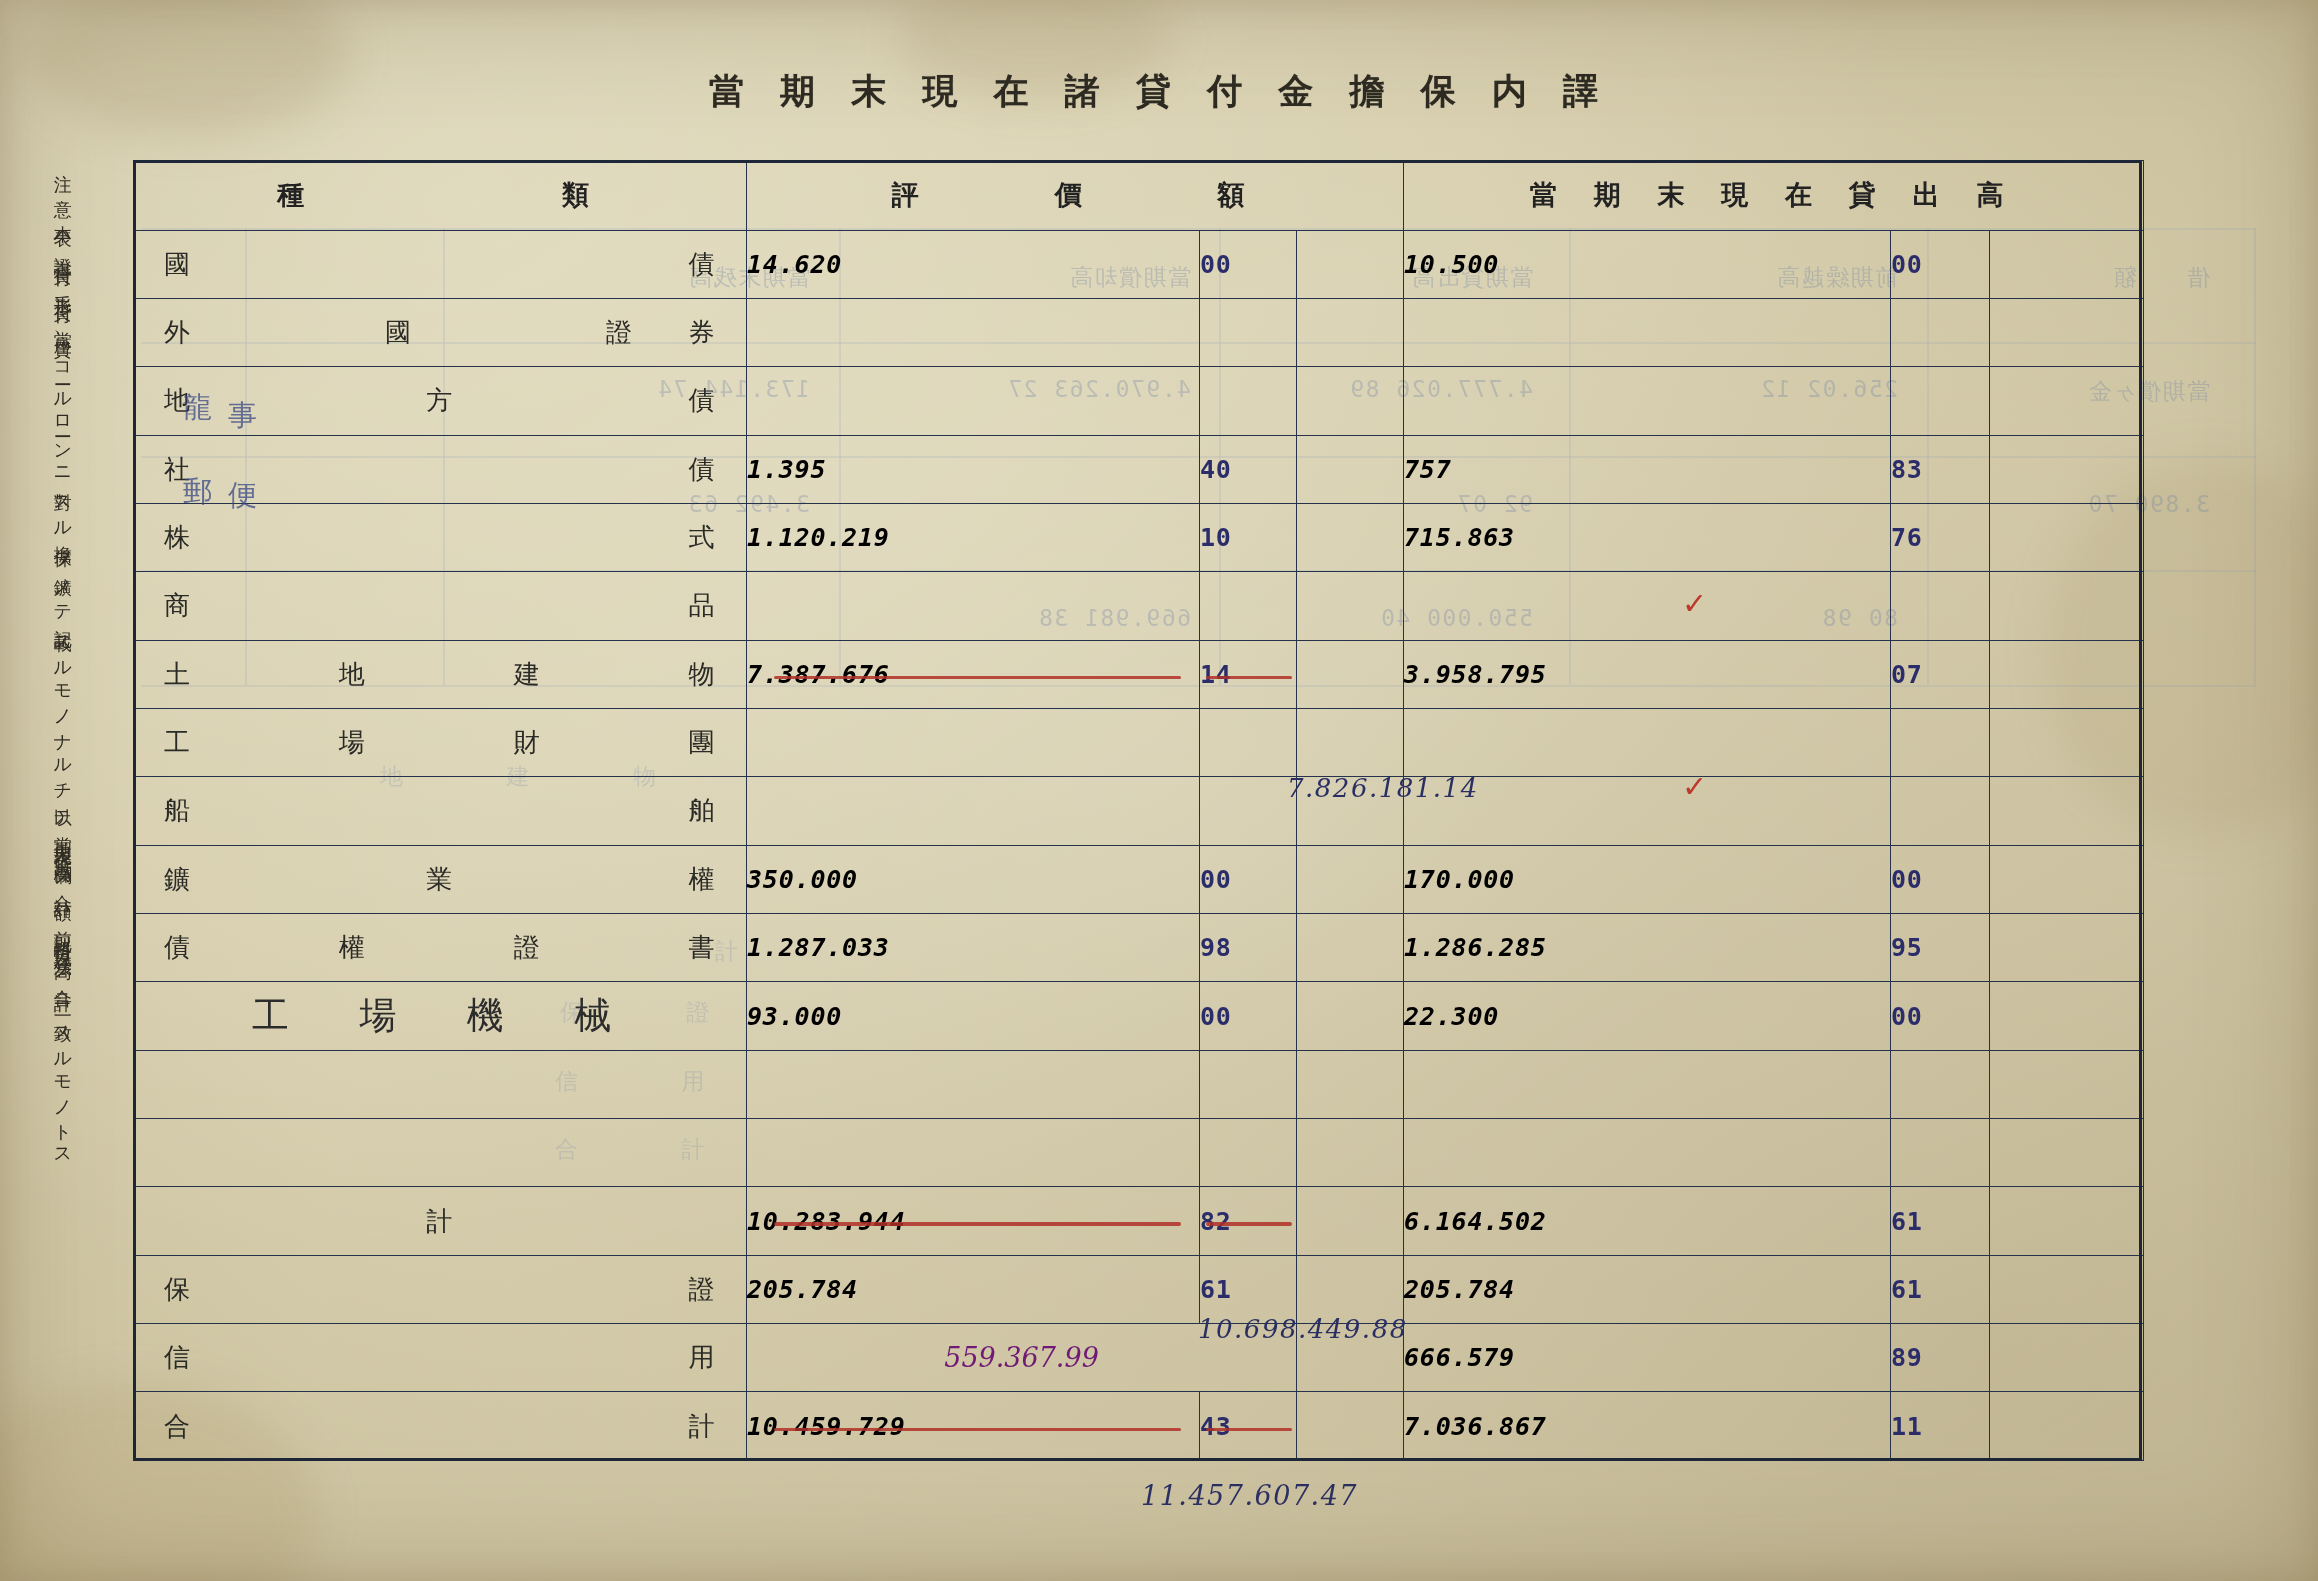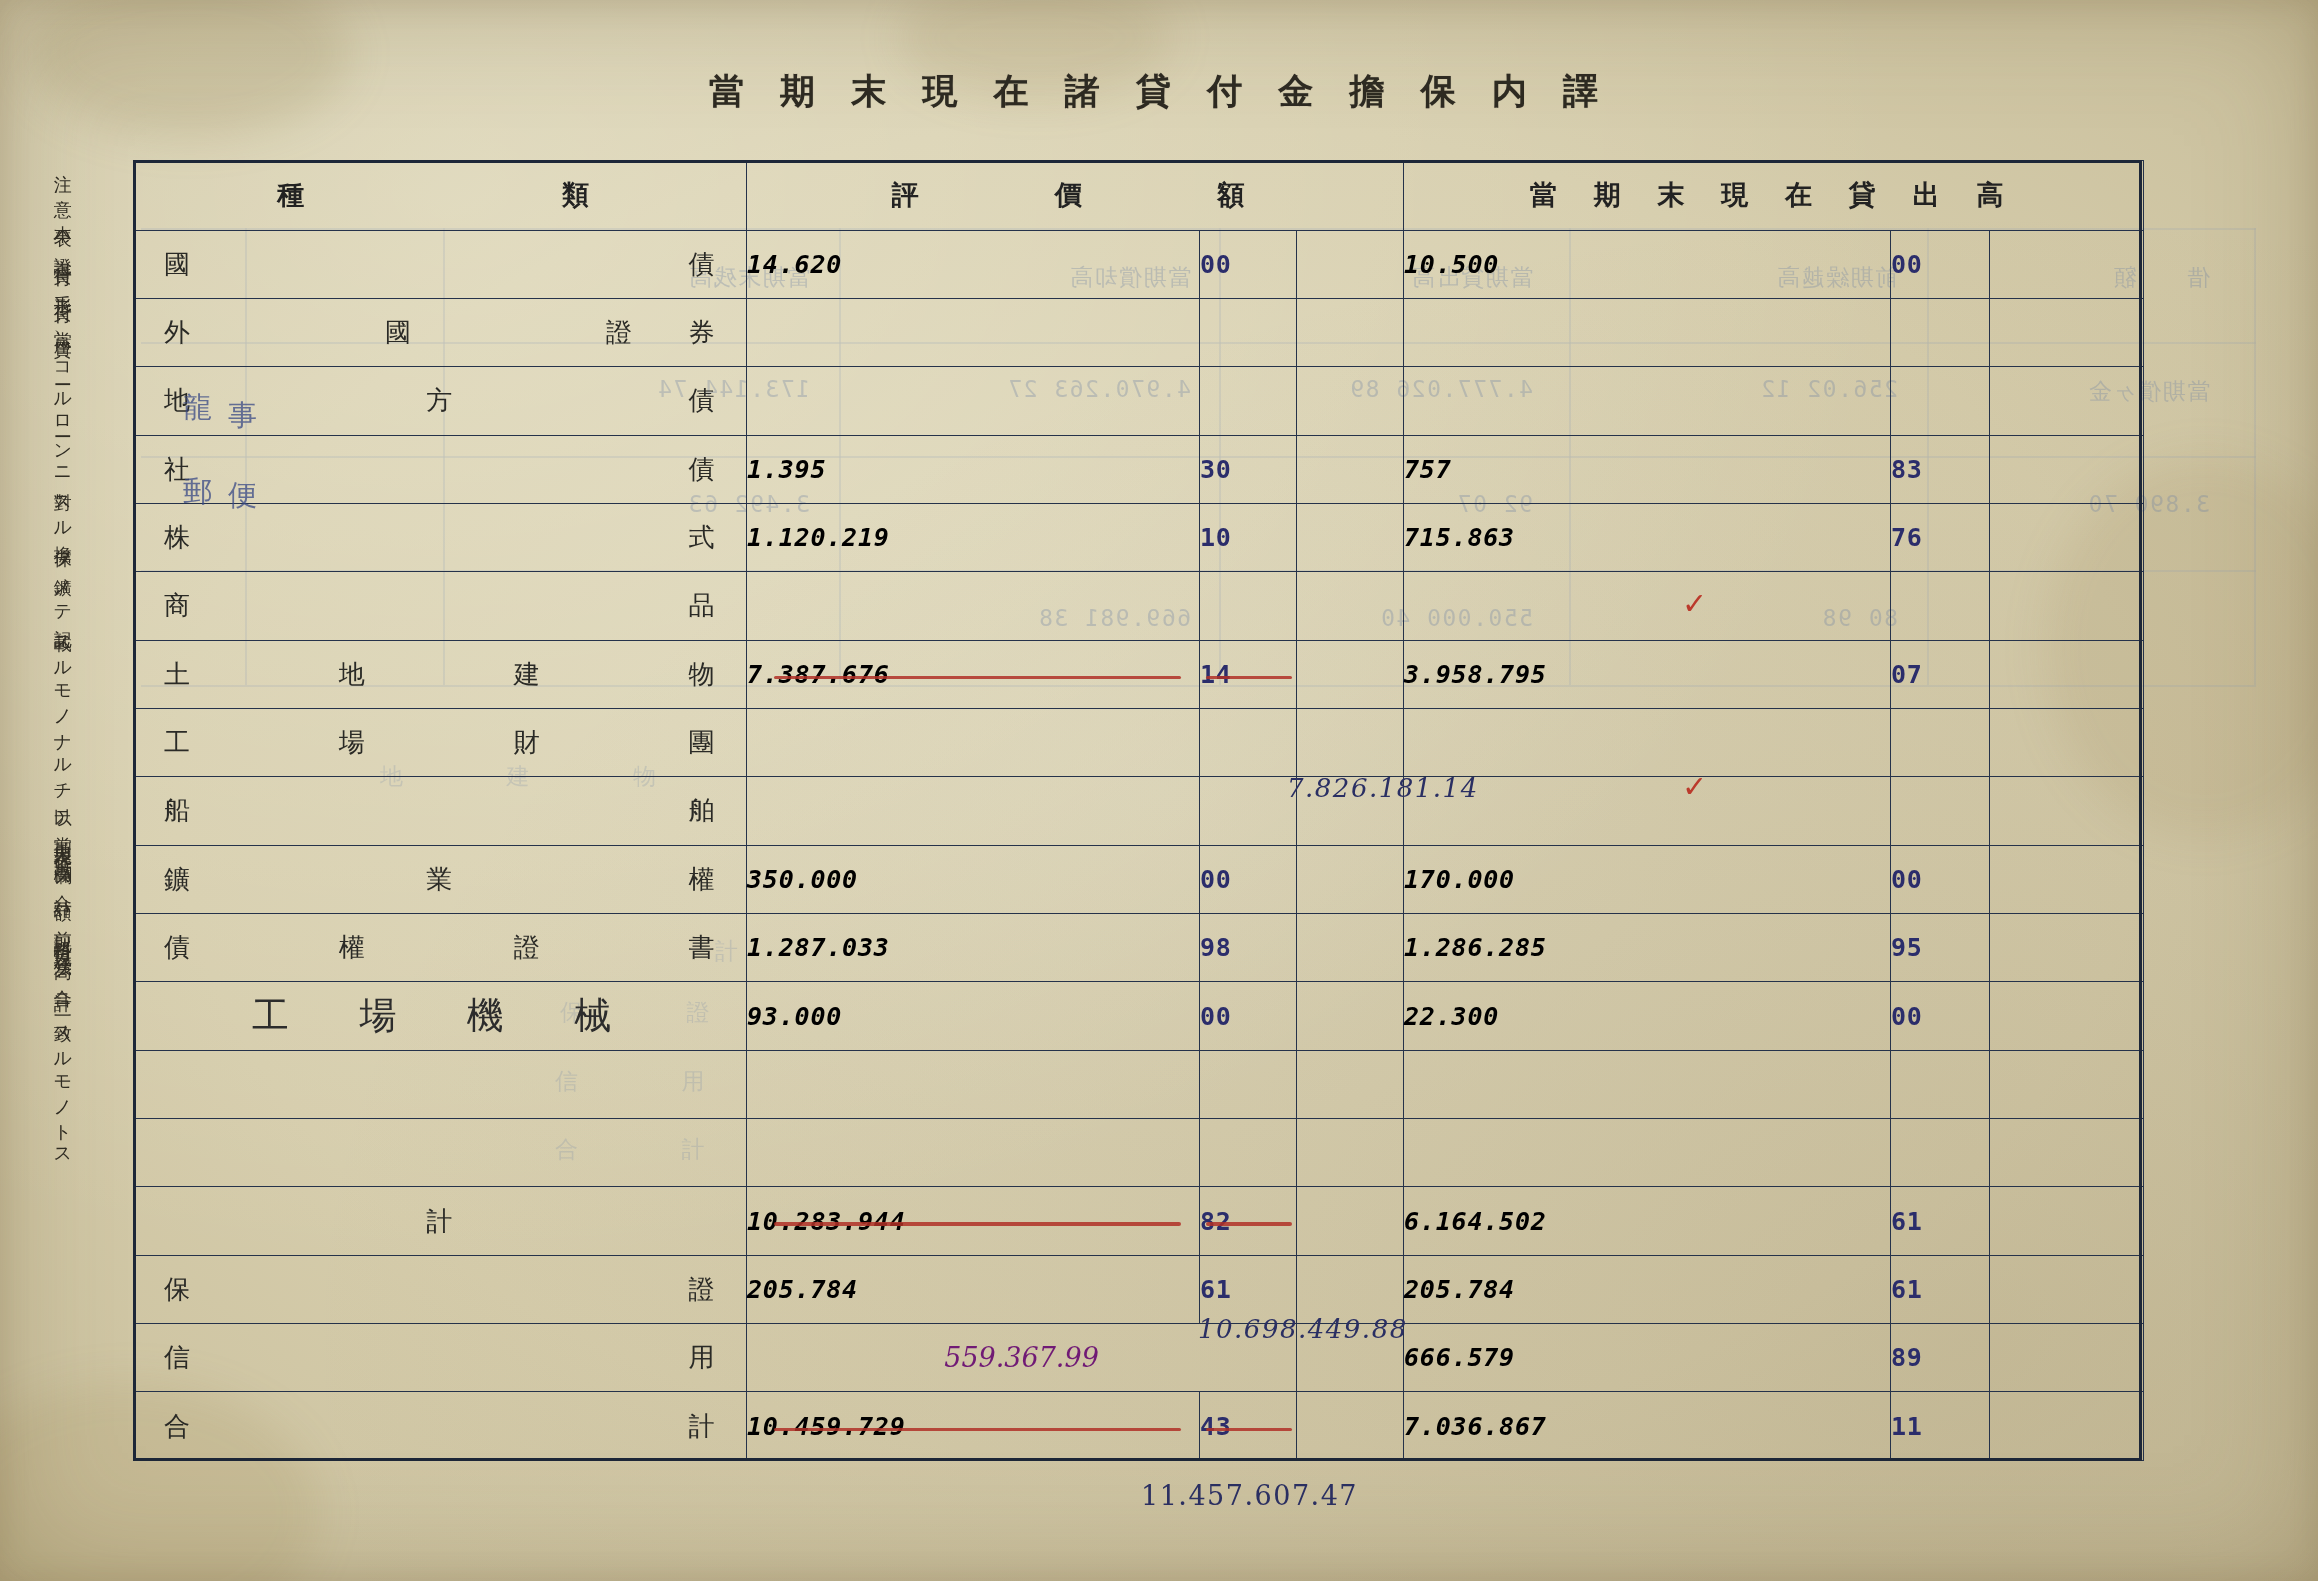--- a/index.html
+++ b/index.html
@@ -124,21 +124,21 @@
   }
   .redmark{
     position:absolute;color:#bb3a2c;font-size:30px;font-family:"DejaVu Serif",serif;
   }
   .bluescrawl{
     position:absolute;color:#3a4a86;font-family:"DejaVu Serif",serif;
     font-size:29px;opacity:.75;white-space:nowrap;
   }
   .belowline{
     position:absolute;
-    font-family:"DejaVu Serif", serif;
+    font-family:"DejaVu Serif", serif;font-style:italic;
     color:#2a2f63;font-size:27px;letter-spacing:1.5px;
   }
 </style>
 </head>
 <body>
 
 <div class="paper"></div>
 <div class="stain s1"></div>
 <div class="stain s2"></div>
 <div class="stain s3"></div>
@@ -254,21 +254,21 @@
     </tr>
 
     <tr class="rowh">
       <td colspan="2">
             <div class="kanji">
               <span>社</span>
               <span>債</span>
             </div>
           </td>
       <td class="num">1.395</td>
-      <td class="cents">30</td>
+      <td class="cents">40</td>
       <td></td>
       <td class="num">757</td>
       <td class="cents">83</td>
       <td></td>
     </tr>
 
     <tr class="rowh">
       <td colspan="2">
             <div class="kanji">
               <span>株</span>

